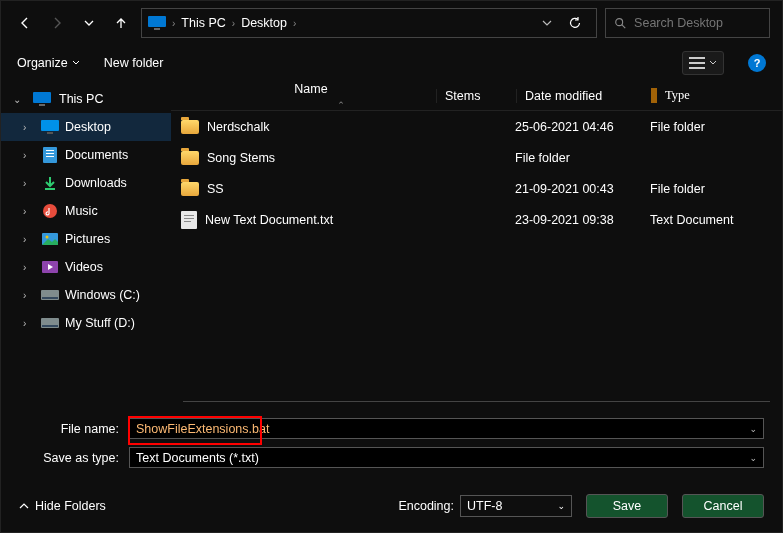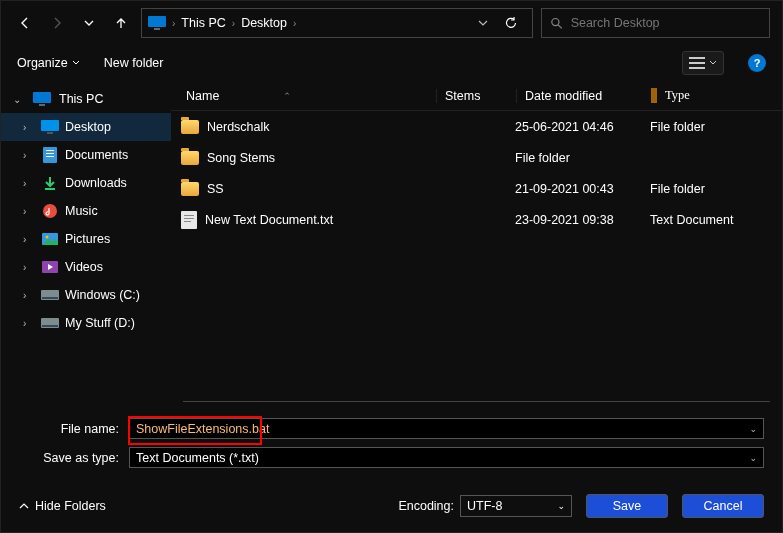--- a/index.html
+++ b/index.html
@@ -10,36 +10,36 @@
   .titlebar .title { flex: 1; font-size: 12.5px; }
   .titlebar .close { width: 46px; height: 32px; display:flex; align-items:center; justify-content:center; }
   .navrow { height: 44px; display: flex; align-items: center; padding: 0 12px; gap: 8px; }
   .navbtn { width: 24px; height: 24px; display:flex; align-items:center; justify-content:center; color:#fff; }
   .navbtn.disabled { color:#555; }
   .addrbar { flex: 1; height: 30px; border: 1px solid #444; display:flex; align-items:center; padding:0 6px; gap:8px; }
   .addr-seg { display:flex; align-items:center; gap:6px; }
   .addr-chev { color:#888; font-size:10px; }
   .addr-spacer { flex:1; }
   .addr-refresh { width:30px; display:flex; align-items:center; justify-content:center; }
-  .searchbox { width: 229px; height:30px; border:1px solid #444; display:flex; align-items:center; padding:0 8px; gap:8px; color:#888; }
+  .searchbox { width: 165px; height:30px; border:1px solid #444; display:flex; align-items:center; padding:0 8px; gap:8px; color:#888; }
   .searchbox input { background:transparent; border:none; color:#fff; outline:none; width:100%; font-size:12.5px; }
   .toolbar { height: 36px; display:flex; align-items:center; padding:0 16px; gap: 24px; }
   .tool-gap { flex:1; }
   .viewbtn { display:flex; align-items:center; gap:4px; border:1px solid #333; background:#1a1a1a; padding:4px 6px; border-radius:3px;}
   .helpbtn { width:18px; height:18px; border-radius:50%; background:#0078d4; display:flex; align-items:center; justify-content:center; font-size:11px; font-weight:bold;}
   .content { flex:1; display:flex; overflow:hidden; }
   .sidebar { width: 170px; padding-top:4px; overflow-y:auto; }
   .tree-item { display:flex; align-items:center; height:28px; padding-left:12px; gap:8px; }
   .tree-item.selected { background:#1f6fbf44; }
   .tree-item.level1 { padding-left: 22px; gap:6px; }
   .tree-chev { width:12px; font-size:10px; color:#bbb; }
   .tree-icon { width:18px; height:18px; display:flex; align-items:center; justify-content:center; }
   .main { flex:1; display:flex; flex-direction:column; }
   .colhead { height:30px; display:flex; align-items:center; border-bottom:1px solid #222; padding-left:15px; }
-  .colhead div { color:#fff; font-size:12.5px; }
+  .colhead div { color:#fff; font-size:12.5px;flex-direction:column; }
   .col-name { width: 250px; display:flex; align-items:center; gap:4px; }
   .col-status { width: 80px; border-left:1px solid #222; padding-left:8px; }
   .col-date { width: 135px; border-left:1px solid #222; padding-left:8px; }
   .col-type { flex:1; border-left:6px solid #a16207; padding-left:8px;font-family:Liberation Serif, serif; }
   .filerows { flex:1; overflow-y:auto; padding-left:0px; }
   .filerow { display:flex; align-items:center; height:31px; padding-left:6px; }
   .fr-name { width:258px; display:flex; align-items:center; gap:8px; padding-left:4px;}
   .fr-stat { width:80px; }
   .fr-date { width:135px; }
   .fr-type { flex:1; }
@@ -54,21 +54,21 @@
   .formrow .combo input { background:transparent; border:none; outline:none; color:#fdba74; width:100%; font-size:12.5px;}
   .combo .dd { color:#bbb; font-size:9px; }
   .redbox { position: relative; }
   .redbox::after { content:""; position:absolute; left:-2px; top:-3px; width:130px; height:25px; border:2px solid #f00; pointer-events:none; }
   .fn-underline::before { content:""; position:absolute; bottom:-4px; left:-60px; width:55px; height:2px; background:#f00; }
   .btnrow { display:flex; align-items:center; padding: 18px 18px 14px 18px; gap: 14px; }
   .btnrow .spacer { flex:1; }
   .hf { display:flex; align-items:center; gap:6px; }
   .enc { display:flex; align-items:center; gap:6px; margin-left:auto; }
   .selectbox { width:112px; height:22px; border:1px solid #555; display:flex; align-items:center; padding:0 6px; justify-content:space-between; }
-  .pbtn { width:82px; height:24px; border:1px solid #555; background:#1d4ed8; display:flex; align-items:center; justify-content:center; border-radius:3px; }
+  .pbtn { width:82px; height:24px; border:1px solid #555; background:#14532d; display:flex; align-items:center; justify-content:center; border-radius:3px; }
   svg { display:block; }
 </style>
 </head>
 <body>
 
 <div class="window">
 
   <div class="navrow">
     <div class="navbtn">
         <svg width="14" height="14" viewBox="0 0 14 14">

